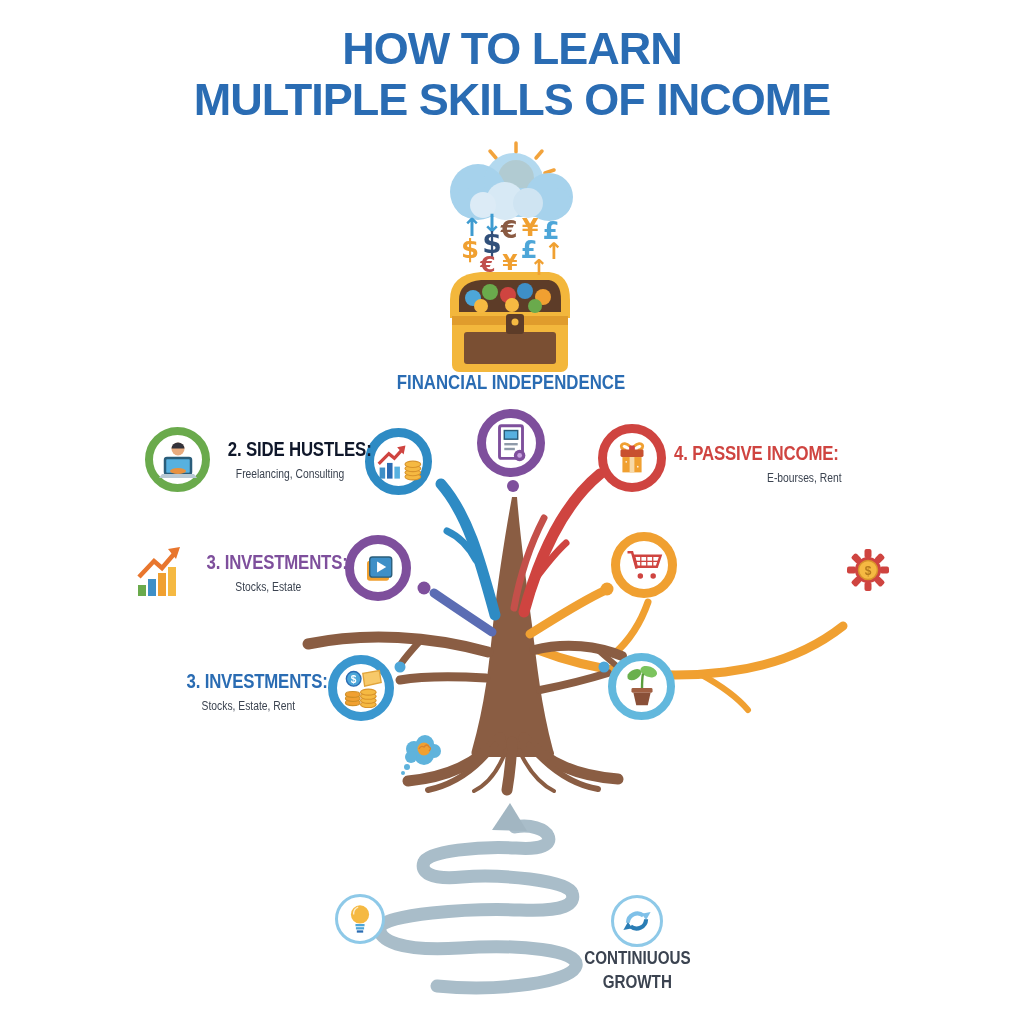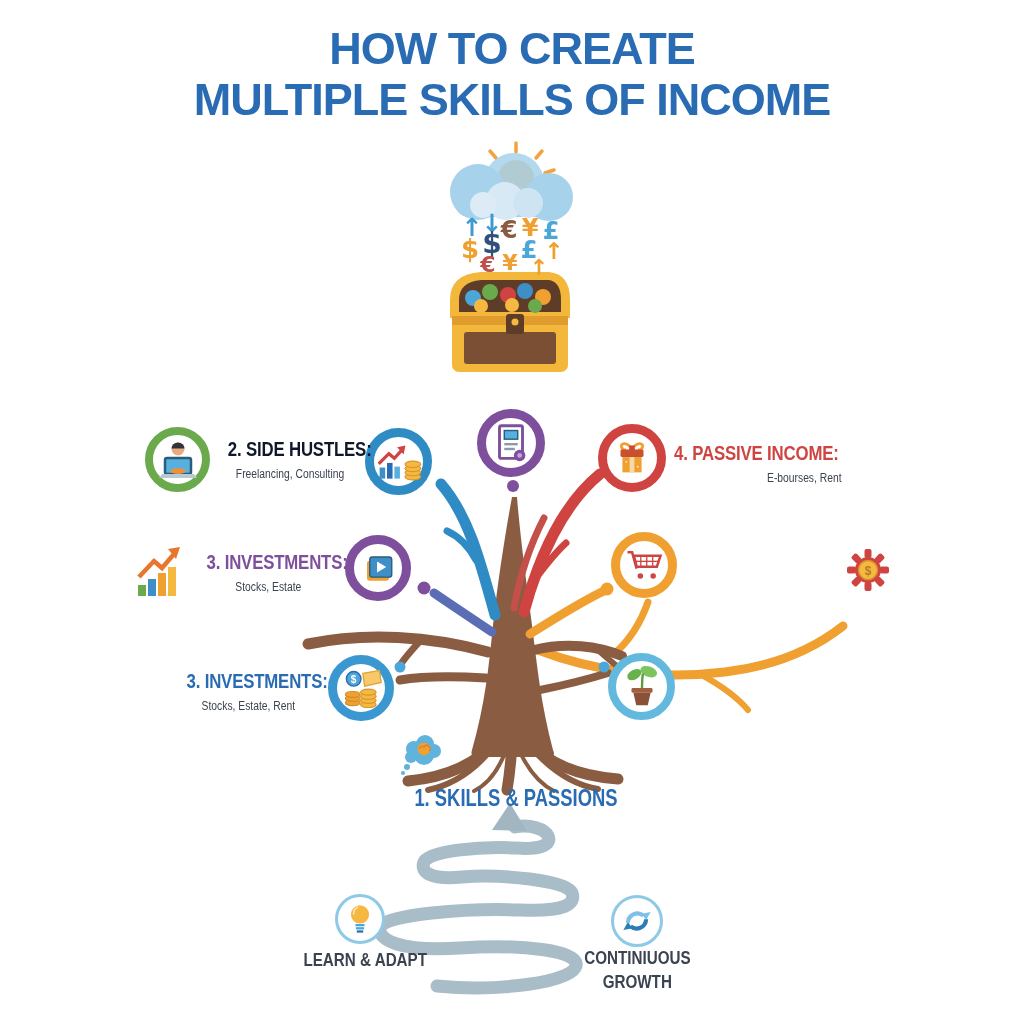--- a/index.html
+++ b/index.html
@@ -50,21 +50,21 @@
   #icon-chart-solo{left:136px;top:545px;}
   #icon-gear{left:845px;top:547px;}
   #icon-bubble{left:396px;top:733px;}
 </style>
 </head>
 <body>
 
 <div class="stage">
 
   <div class="title">
-    <div>HOW TO CREATE</div>
+    <div>HOW TO LEARN</div>
     <div>MULTIPLE SKILLS OF INCOME</div>
   </div>
 
   <svg class="scene" width="1024" height="1024" viewBox="0 0 1024 1024">
 
     <g>
       <g stroke="#f2a33c" stroke-width="3.5" stroke-linecap="round">
         <line x1="516" y1="152" x2="516" y2="143"></line>
         <line x1="496" y1="158" x2="490" y2="151"></line>
         <line x1="536" y1="158" x2="542" y2="151"></line>
@@ -329,20 +329,23 @@
           <circle cx="28" cy="22" r="10"></circle>
         <circle cx="15" cy="24" r="6"></circle>
         <circle cx="11" cy="34" r="3"></circle>
           <circle cx="7" cy="40" r="2"></circle>
       </g>
       <circle cx="28" cy="16" r="6.5" fill="#f0a031"></circle>
       <path d="M23,16 q2,-4 5,-2 q3,-4 5,0 q3,1 0,4" stroke="#d8822e" stroke-width="1.3" fill="none"></path>
     </svg>
   </div>
 
+  <div class="label" id="label-financial">
+    <span class="financial cx">FINANCIAL INDEPENDENCE</span>
+  </div>
 
   <div class="label" id="label-side-hustles">
     <div class="h c-green"><span class="cx">2. SIDE HUSTLES:</span></div>
     <div class="s"><span class="cx2">Freelancing, Consulting</span></div>
   </div>
 
   <div class="label left" id="label-passive">
     <div class="h c-red"><span class="cx" style="transform-origin:left center">4. PASSIVE INCOME:</span></div>
     <div class="s" style="padding-left:10px"><span class="cx2" style="transform-origin:left center">E-bourses, Rent</span></div>
   </div>
@@ -352,26 +355,20 @@
     <div class="s"><span class="cx2">Stocks, Estate</span></div>
   </div>
 
 
   <div class="label" id="label-invest-low">
     <div class="h c-blue"><span class="cx">3. INVESTMENTS:</span></div>
     <div class="s"><span class="cx2">Stocks, Estate, Rent</span></div>
   </div>
 
 
-  <div class="label" id="label-skills">
-    <span class="skills"><span class="cx">1. SKILLS &amp; PASSIONS</span></span>
-  </div>
-
-  <div class="label" id="label-learn">
-    <span class="cyc"><span class="cx">LEARN &amp; ADAPT</span></span>
-  </div>
+
 
   <div class="label" id="label-growth">
     <div class="cyc"><span class="cx">CONTINIUOUS</span></div>
     <div class="cyc"><span class="cx">GROWTH</span></div>
   </div>
 
 </div>
 
 </body></html>

